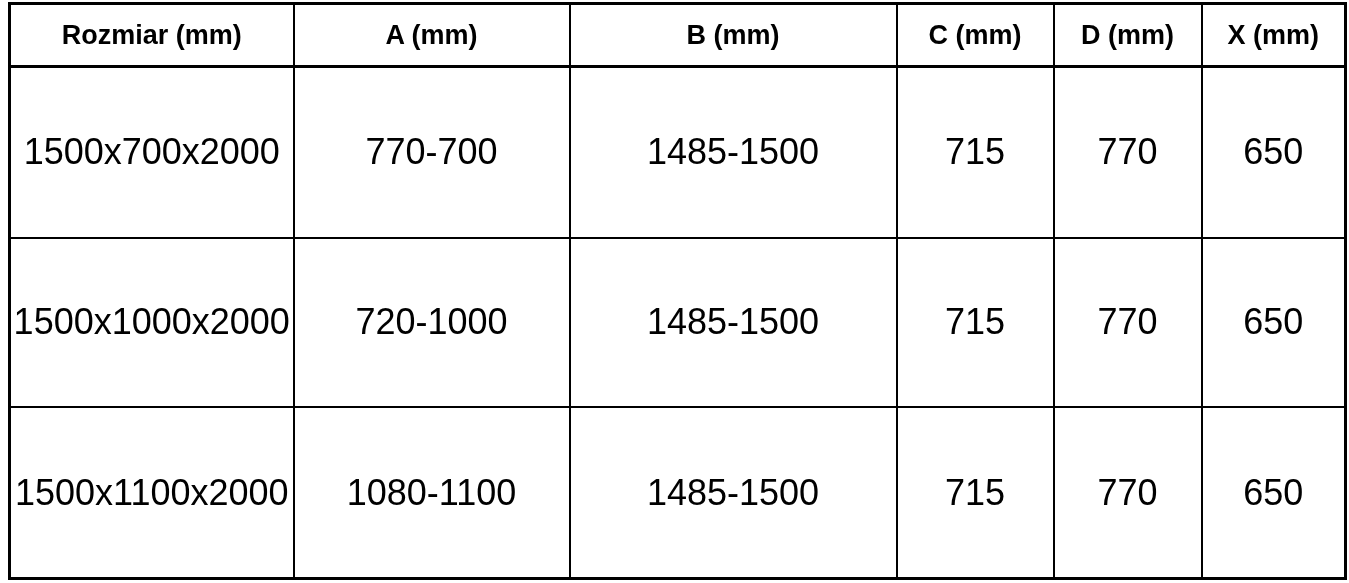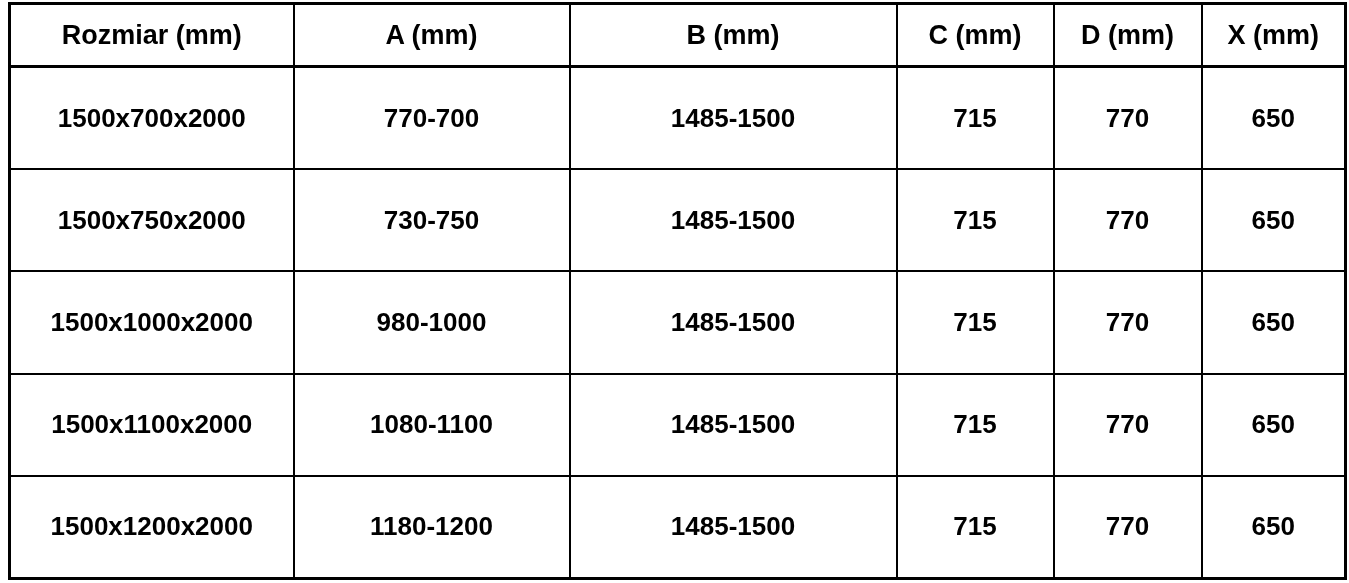--- a/index.html
+++ b/index.html
@@ -34,22 +34,22 @@
     overflow: hidden;
     white-space: nowrap;
   }
   table.spec-table thead th {
     font-weight: bold;
     font-size: 27px;
     height: 60px;
     border-bottom: 3px solid #000000;
   }
   table.spec-table tbody td {
-    font-weight: bold;
-    font-size: 26px;
+    font-weight: normal;
+    font-size: 36px;
     height: 62px;
   }
 </style>
 </head>
 <body>
 
 <div class="page">
   <table class="spec-table">
     <colgroup>
       <col style="width:284px">
@@ -72,46 +72,30 @@
     <tbody>
         <tr>
     <td>1500x700x2000</td>
     <td>770-700</td>
     <td>1485-1500</td>
     <td>715</td>
     <td>770</td>
     <td>650</td>
   </tr>
         <tr>
-    <td>1500x750x2000</td>
-    <td>730-750</td>
-    <td>1485-1500</td>
-    <td>715</td>
-    <td>770</td>
-    <td>650</td>
-  </tr>
-        <tr>
     <td>1500x1000x2000</td>
-    <td>980-1000</td>
+    <td>720-1000</td>
     <td>1485-1500</td>
     <td>715</td>
     <td>770</td>
     <td>650</td>
   </tr>
         <tr>
     <td>1500x1100x2000</td>
     <td>1080-1100</td>
     <td>1485-1500</td>
     <td>715</td>
     <td>770</td>
     <td>650</td>
   </tr>
-        <tr>
-    <td>1500x1200x2000</td>
-    <td>1180-1200</td>
-    <td>1485-1500</td>
-    <td>715</td>
-    <td>770</td>
-    <td>650</td>
-  </tr>
       </tbody>
   </table>
 </div>
 
 </body></html>

